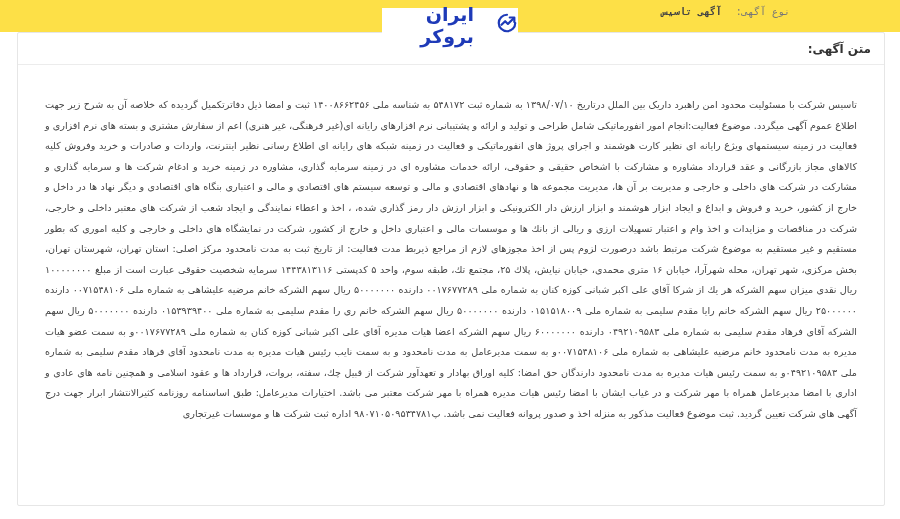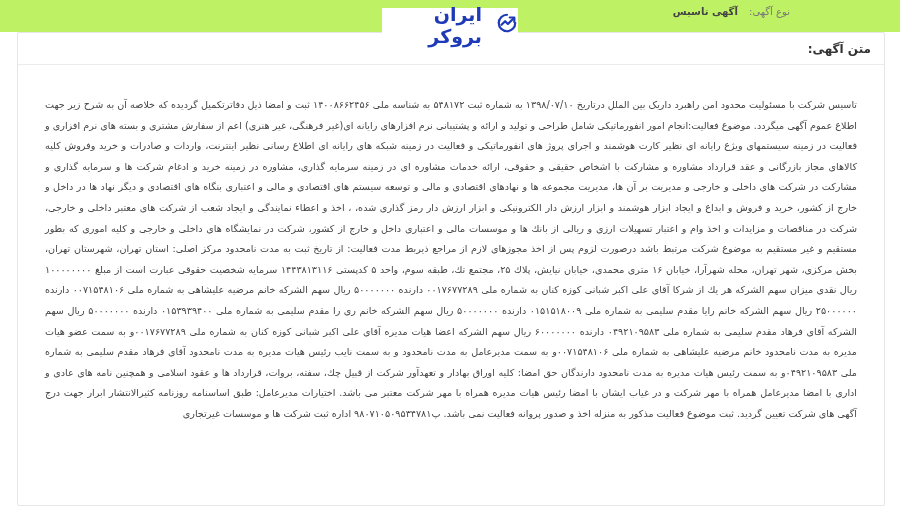--- a/index.html
+++ b/index.html
@@ -1,21 +1,21 @@
 <!DOCTYPE html>
 <html><head>
 <meta charset="utf-8">
 <style>
   html, body { margin:0; padding:0; background:#ffffff; }
   body { width:900px; height:519px; overflow:hidden; position:relative; font-family:"DejaVu Sans", sans-serif; }
-  .top-strip { position:absolute; top:0; right:0; left:0; height:32px; background:#bef264; }
+  .top-strip { position:absolute; top:0; right:0; left:0; height:32px; background:#fde047;font-family:Liberation Mono, monospace; }
   .type-row { position:absolute; top:6px; right:110px; direction:rtl; font-size:10px; color:#777; white-space:nowrap; }
   .type-row .val { color:#444; font-weight:bold; margin-right:8px; }
   .logo-wrap { position:absolute; top:8px; left:382px; width:136px; height:34px; background:#ffffff; z-index:3;
-               display:flex; align-items:center; justify-content:center; gap:14px; direction:rtl; }
+               display:flex; align-items:center; justify-content:center; gap:22px; direction:rtl; }
   .logo-text { color:#1e3ab8; font-weight:bold; font-size:19px; letter-spacing:-0.5px; }
   .card { position:absolute; top:32px; left:17px; width:868px; height:474px; border:1px solid #e6e6e6;
           border-radius:2px; background:#fff; box-sizing:border-box; }
   .card-header { height:32px; border-bottom:1px solid #ececec; direction:rtl; padding-right:13px; box-sizing:border-box; }
   .card-title { font-size:12px; font-weight:bold; color:#333; line-height:32px; }
   .card-body { direction:rtl; text-align:justify; padding:14px 11px 0 11px; font-size:9.6px; color:#444; line-height:20.6px; }
   .card-body p { margin:16px; }
 </style>
 </head>
 <body>

